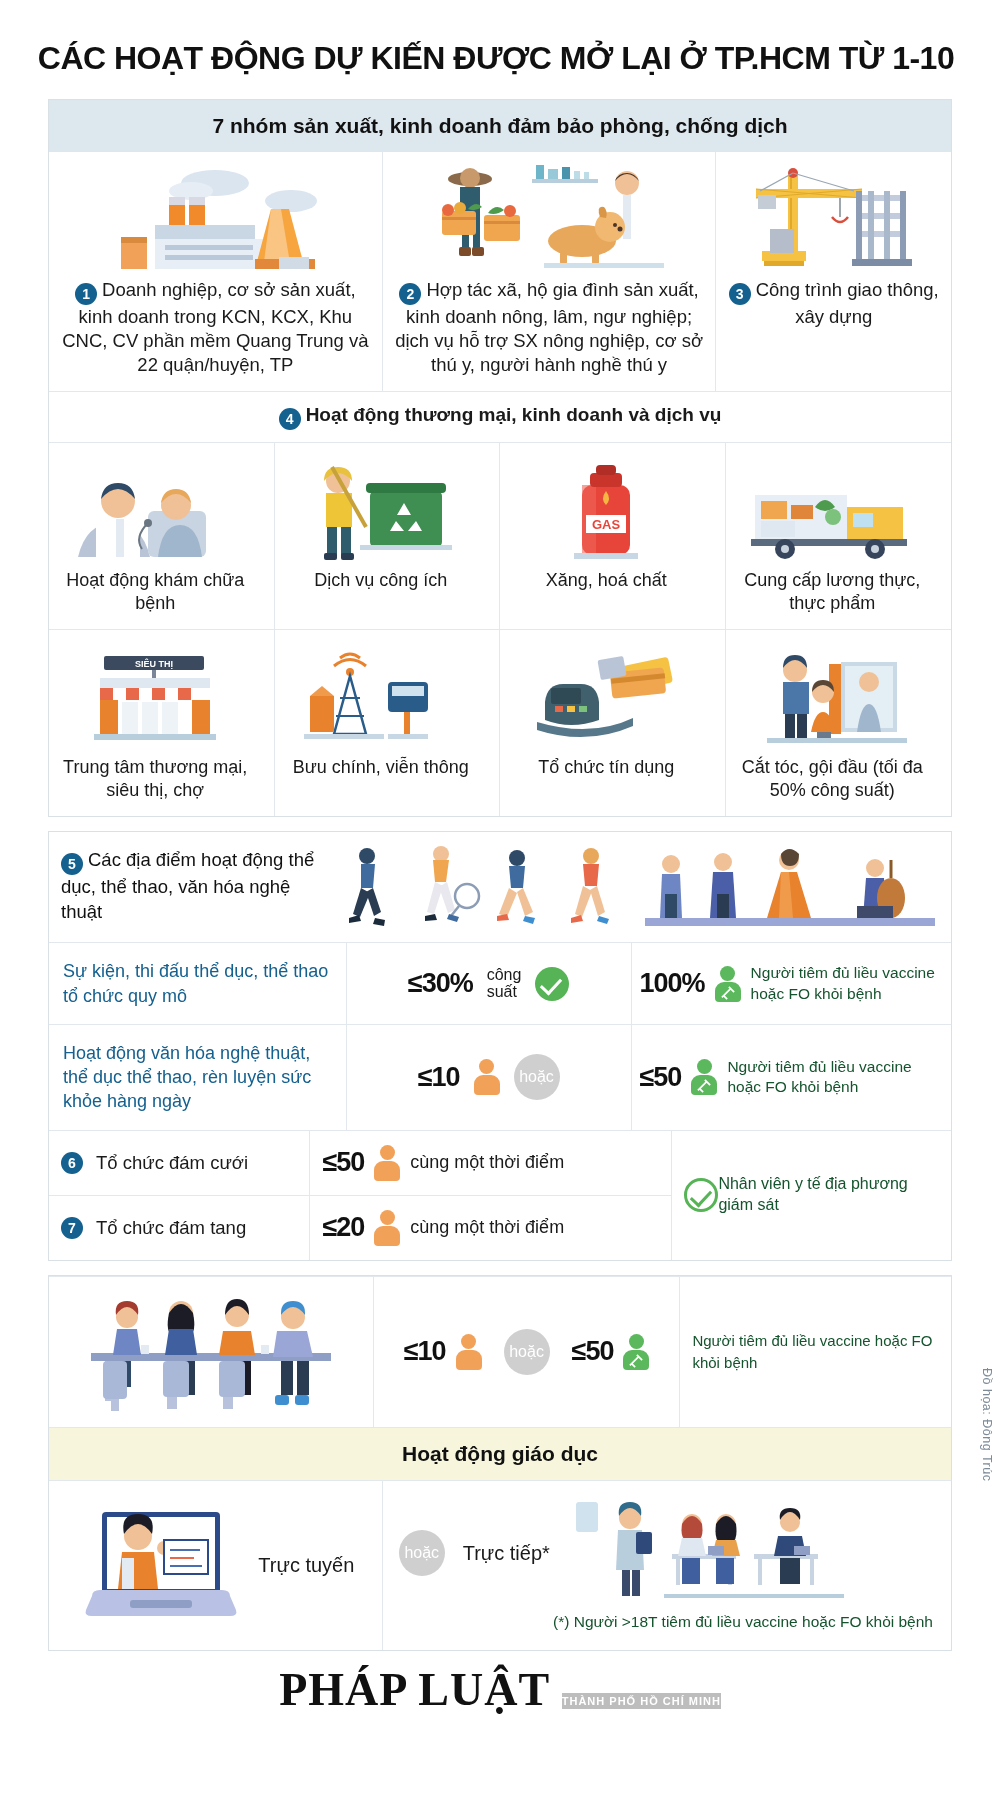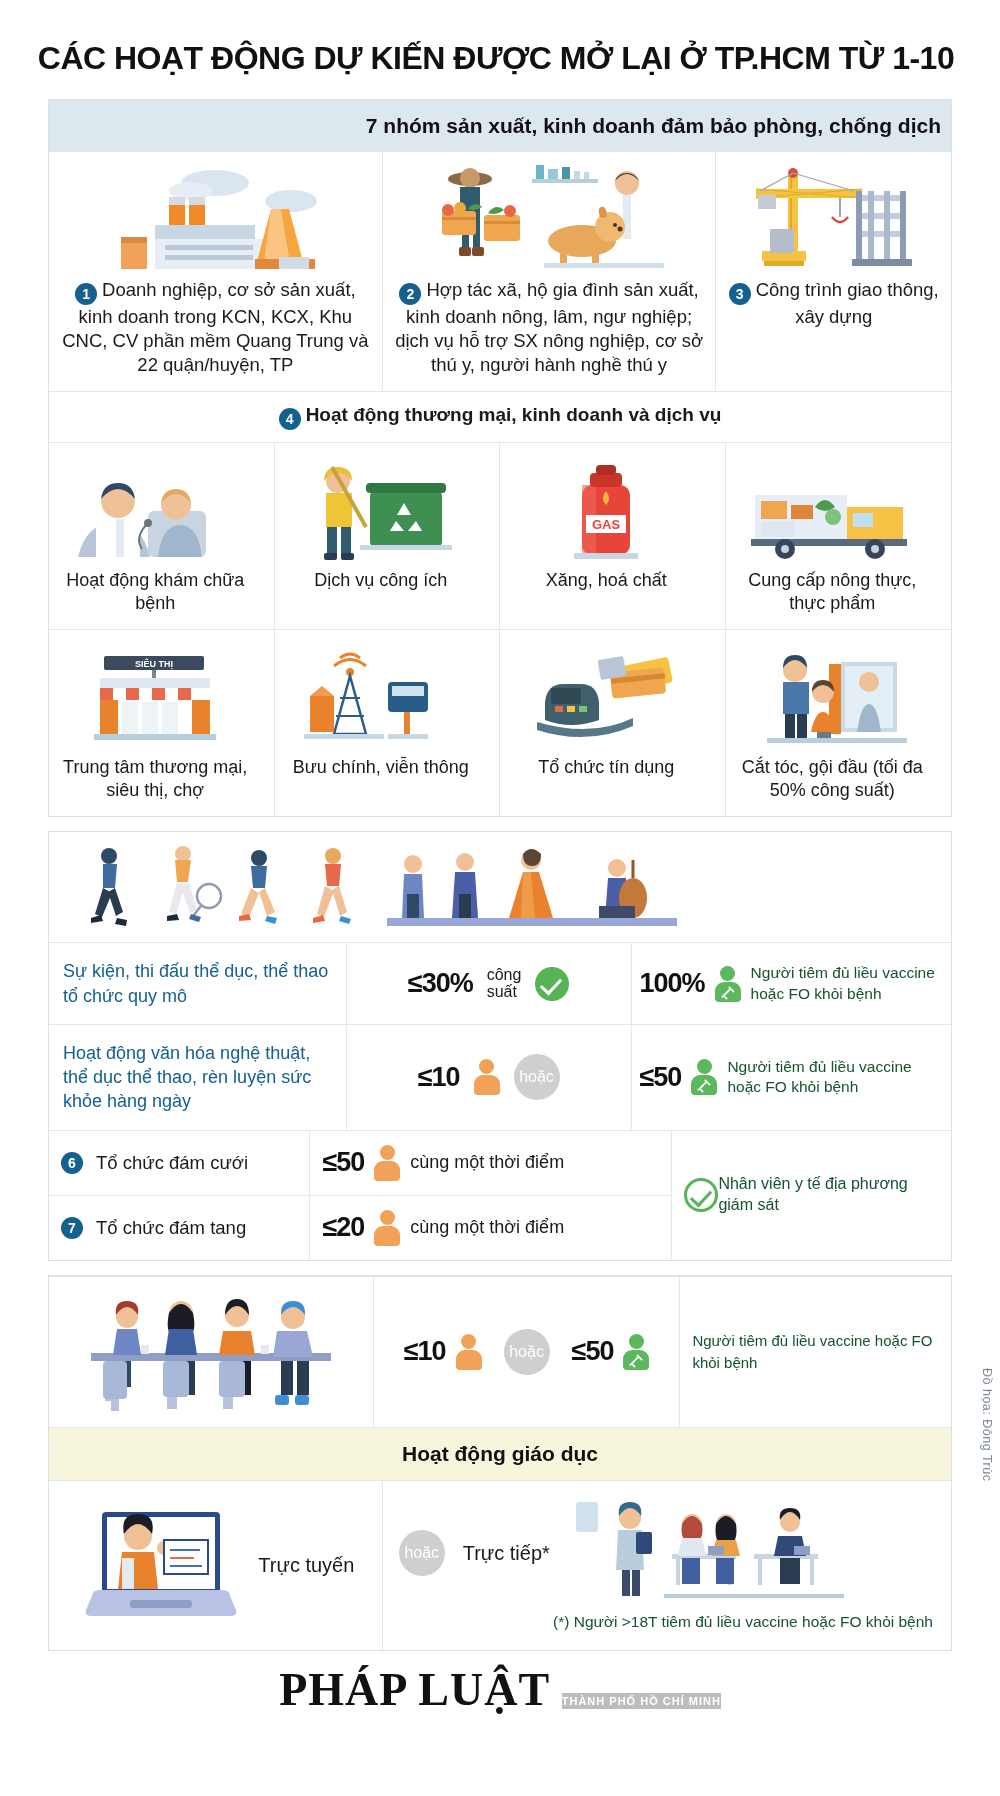--- a/index.html
+++ b/index.html
@@ -29,21 +29,21 @@
     border:1px solid #d9e0e6;
     background:#fff;
   }
   .band{
     text-align:center;
     font-size:21px;
     font-weight:bold;
     padding:14px 10px;
     color:#111;
   }
-  .band-blue{ background:#dde7ee;text-align:right; }
+  .band-blue{ background:#dde7ee; }
   .band-green{ background:#e4efe9; }
   .band-yellow{ background:#f7f6dd; }
   .cellbox{ border-right:1px solid #e2e8ed; }
   .cellbox:last-child{ border-right:none; }
 
   
   .s1{ display:flex; }
   .s1 .col{ padding:10px 10px 14px 10px; border-right:1px solid #e2e8ed; }
   .s1 .col:last-child{ border-right:none; }
   .s1 .c1{ width:37%; }
@@ -336,21 +336,21 @@
             <circle cx="96" cy="56" r="8" fill="#7cc17c"></circle>
             <rect x="110" y="46" width="56" height="32" fill="#f5c244"></rect>
             <rect x="116" y="52" width="20" height="14" fill="#bfe0ef"></rect>
             <rect x="14" y="78" width="156" height="7" fill="#5a6b80"></rect>
             <circle cx="48" cy="88" r="10" fill="#36455c"></circle>
             <circle cx="48" cy="88" r="4" fill="#c7d2dd"></circle>
             <circle cx="138" cy="88" r="10" fill="#36455c"></circle>
             <circle cx="138" cy="88" r="4" fill="#c7d2dd"></circle>
           </svg>
         </div>
-        <div class="lbl">Cung cấp nông thực, thực phẩm</div>
+        <div class="lbl">Cung cấp lương thực, thực phẩm</div>
       </div>
     </div>
 
     <div class="grid4 rowsep">
       <div class="cell">
         <div class="art">
           <svg width="190" height="100" viewBox="0 0 190 100">
             <rect x="44" y="8" width="100" height="14" rx="2" fill="#3b4a5e"></rect>
             <text x="94" y="19" font-family="Liberation Sans, sans-serif" font-size="9" font-weight="bold" fill="#fff" text-anchor="middle">SIÊU THỊ</text>
             <rect x="92" y="22" width="4" height="8" fill="#7b8798"></rect>
@@ -429,20 +429,23 @@
           </svg>
         </div>
         <div class="lbl">Cắt tóc, gội đầu (tối đa 50% công suất)</div>
       </div>
     </div>
   </div>
 
   <div class="panel" style="margin-top:14px;">
 
     <div class="s5head">
+      <div class="t">
+        <span class="num">5</span><span>Các địa điểm hoạt động thể dục, thể thao, văn hóa nghệ thuật</span>
+      </div>
       <div class="a">
         <svg width="620" height="96" viewBox="0 0 620 96">
 
           <circle cx="48" cy="14" r="8" fill="#2f4a66"></circle>
           <path d="M42 22 l14 0 l-2 24 l-12 0z" fill="#3f6b9e"></path>
           <path d="M42 46 l-8 26 l7 3 l10 -24z" fill="#2a3c52"></path>
           <path d="M54 46 l8 24 l-7 4 l-8 -24z" fill="#2a3c52"></path>
           <path d="M30 76 l10 -3 l2 6 l-12 2z" fill="#1c2b3c"></path>
           <path d="M56 76 l10 2 l-1 6 l-11 -2z" fill="#1c2b3c"></path>
 

